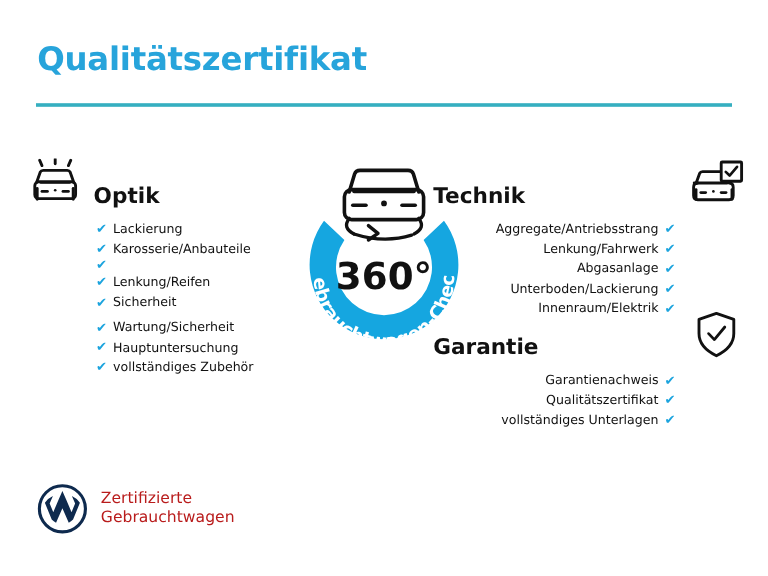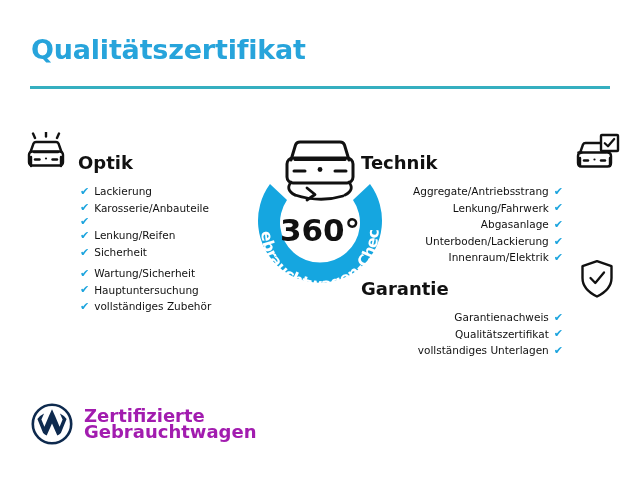--- a/index.html
+++ b/index.html
@@ -131,24 +131,24 @@
   .footer {
     position: absolute;
     left: 31px;
     top: 403px;
     display: flex;
     align-items: center;
     gap: 11px;
   }
   .vw-mark { width: 42px; height: 42px; flex: 0 0 42px; display: block; }
   .footer-text {
-    font-size: 18px;
-    font-weight: 700;
+    font-size: 13px;
+    font-weight: 400;
     line-height: 16px;
-    color: #a21caf;
+    color: #b91c1c;
     white-space: nowrap;
   }
 </style>
 </head>
 <body>
 
 <div class="page">
 
   <div class="title">Qualitätszertifikat</div>
   <div class="title-rule"></div>

